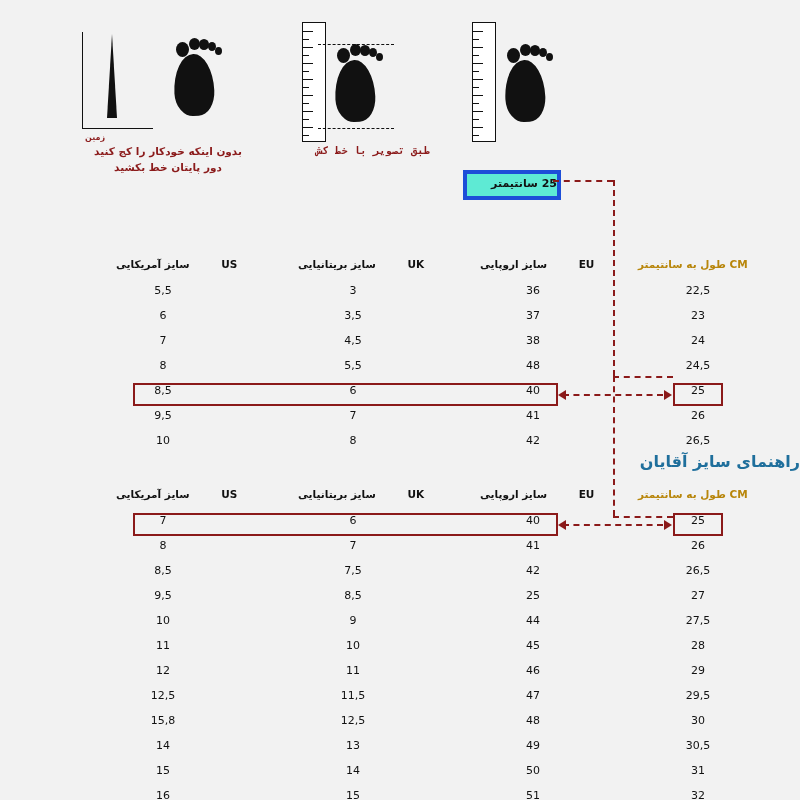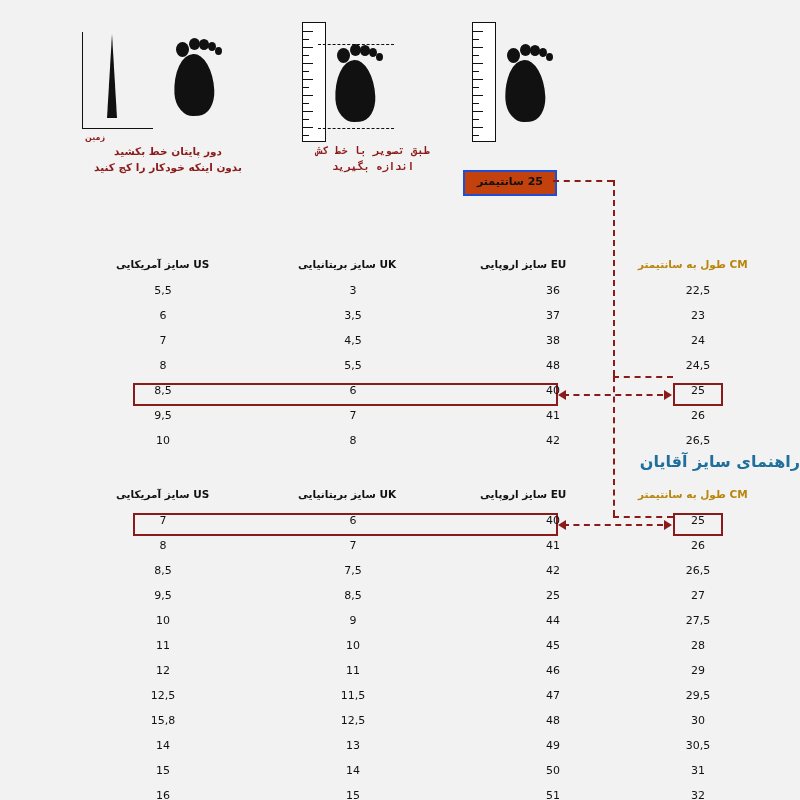--- a/index.html
+++ b/index.html
@@ -120,26 +120,26 @@
     left: 2px;
     bottom: -14px;
     font-size: 8px;
     color: #8b1a1a;
     font-weight: bold;
   }
 
   
   .cm-callout {
     position: absolute;
-    border: 2px solid #1d4ed8;
-    background: #c2410c;
+    border: 4px solid #1d4ed8;
+    background: #5eead4;
     color: #111;
     font-size: 11px;
     font-weight: bold;
-    text-align: center;
+    text-align: right;
     line-height: 20px;
     direction: rtl;
   }
 
   
   .section-title {
     position: absolute;
     width: 800px;
     text-align: center;
     font-size: 16px;
@@ -162,37 +162,37 @@
   .th {
     position: absolute;
     font-size: 10.5px;
     font-weight: bold;
     white-space: nowrap;
     direction: rtl;
   }
   .th .unit {
     font-weight: bold;
   }
-  .th-us .unit, .th-uk .unit, .th-eu .unit { color: #111; }
+  .th-us .unit, .th-uk .unit, .th-eu .unit { color: #111; margin-left: 28px; }
   .th-cm { color: #b8860b; }
   .th-us-label, .th-uk-label, .th-eu-label { color: #111; }
 
   .row {
     position: relative;
     height: 25px;
   }
   .cell {
     position: absolute;
     font-size: 11px;
     text-align: center;
     color: #111;
   }
   .c-us { left: 20px;  width: 70px; }
   .c-uk { left: 210px; width: 70px; }
-  .c-eu { left: 382px; width: 70px; text-align: right; }
+  .c-eu { left: 390px; width: 70px; }
   .c-cm { left: 555px; width: 70px; }
 
   
   .hl-row {
     position: absolute;
     border: 2px solid #8b1a1a;
     height: 23px;
     left: 25px;
     width: 425px;
     box-sizing: border-box;
@@ -245,22 +245,22 @@
         <div class="foot" style="left:106px; top:16px;">
           <div class="toe t1"></div>
             <div class="toe t2"></div>
             <div class="toe t3"></div>
           <div class="toe t4"></div>
             <div class="toe t5"></div>
           <div class="sole"></div>
         </div>
       </div>
       <div class="step-caption">
+        <div>بدون اینکه خودکار را کج کنید</div>
         <div>دور پایتان خط بکشید</div>
-        <div>بدون اینکه خودکار را کج کنید</div>
       </div>
     </div>
 
     <div class="step" style="left:245px; top:18px;font-family:Liberation Mono, monospace;">
       <div class="step-art">
         <div class="ruler" style="left:29px; top:4px;">
           <i style="top:8px;  width:10px;"></i>
             <i style="top:16px; width:6px;"></i>
           <i style="top:24px; width:10px;"></i>
             <i style="top:32px; width:6px;"></i>
@@ -281,21 +281,20 @@
             <div class="toe t3"></div>
           <div class="toe t4"></div>
             <div class="toe t5"></div>
           <div class="sole"></div>
         </div>
         <div class="dashline" style="left:45px; top:26px; width:76px;"></div>
         <div class="dashline" style="left:45px; top:110px; width:76px;"></div>
       </div>
       <div class="step-caption">
         <div>طبق تصویر با خط کش</div>
-        <div>اندازه بگیرید</div>
       </div>
     </div>
 
     <div class="step" style="left:415px; top:18px;">
       <div class="step-art">
         <div class="ruler" style="left:29px; top:4px;">
           <i style="top:8px;  width:10px;"></i>
             <i style="top:16px; width:6px;"></i>
           <i style="top:24px; width:10px;"></i>
             <i style="top:32px; width:6px;"></i>

